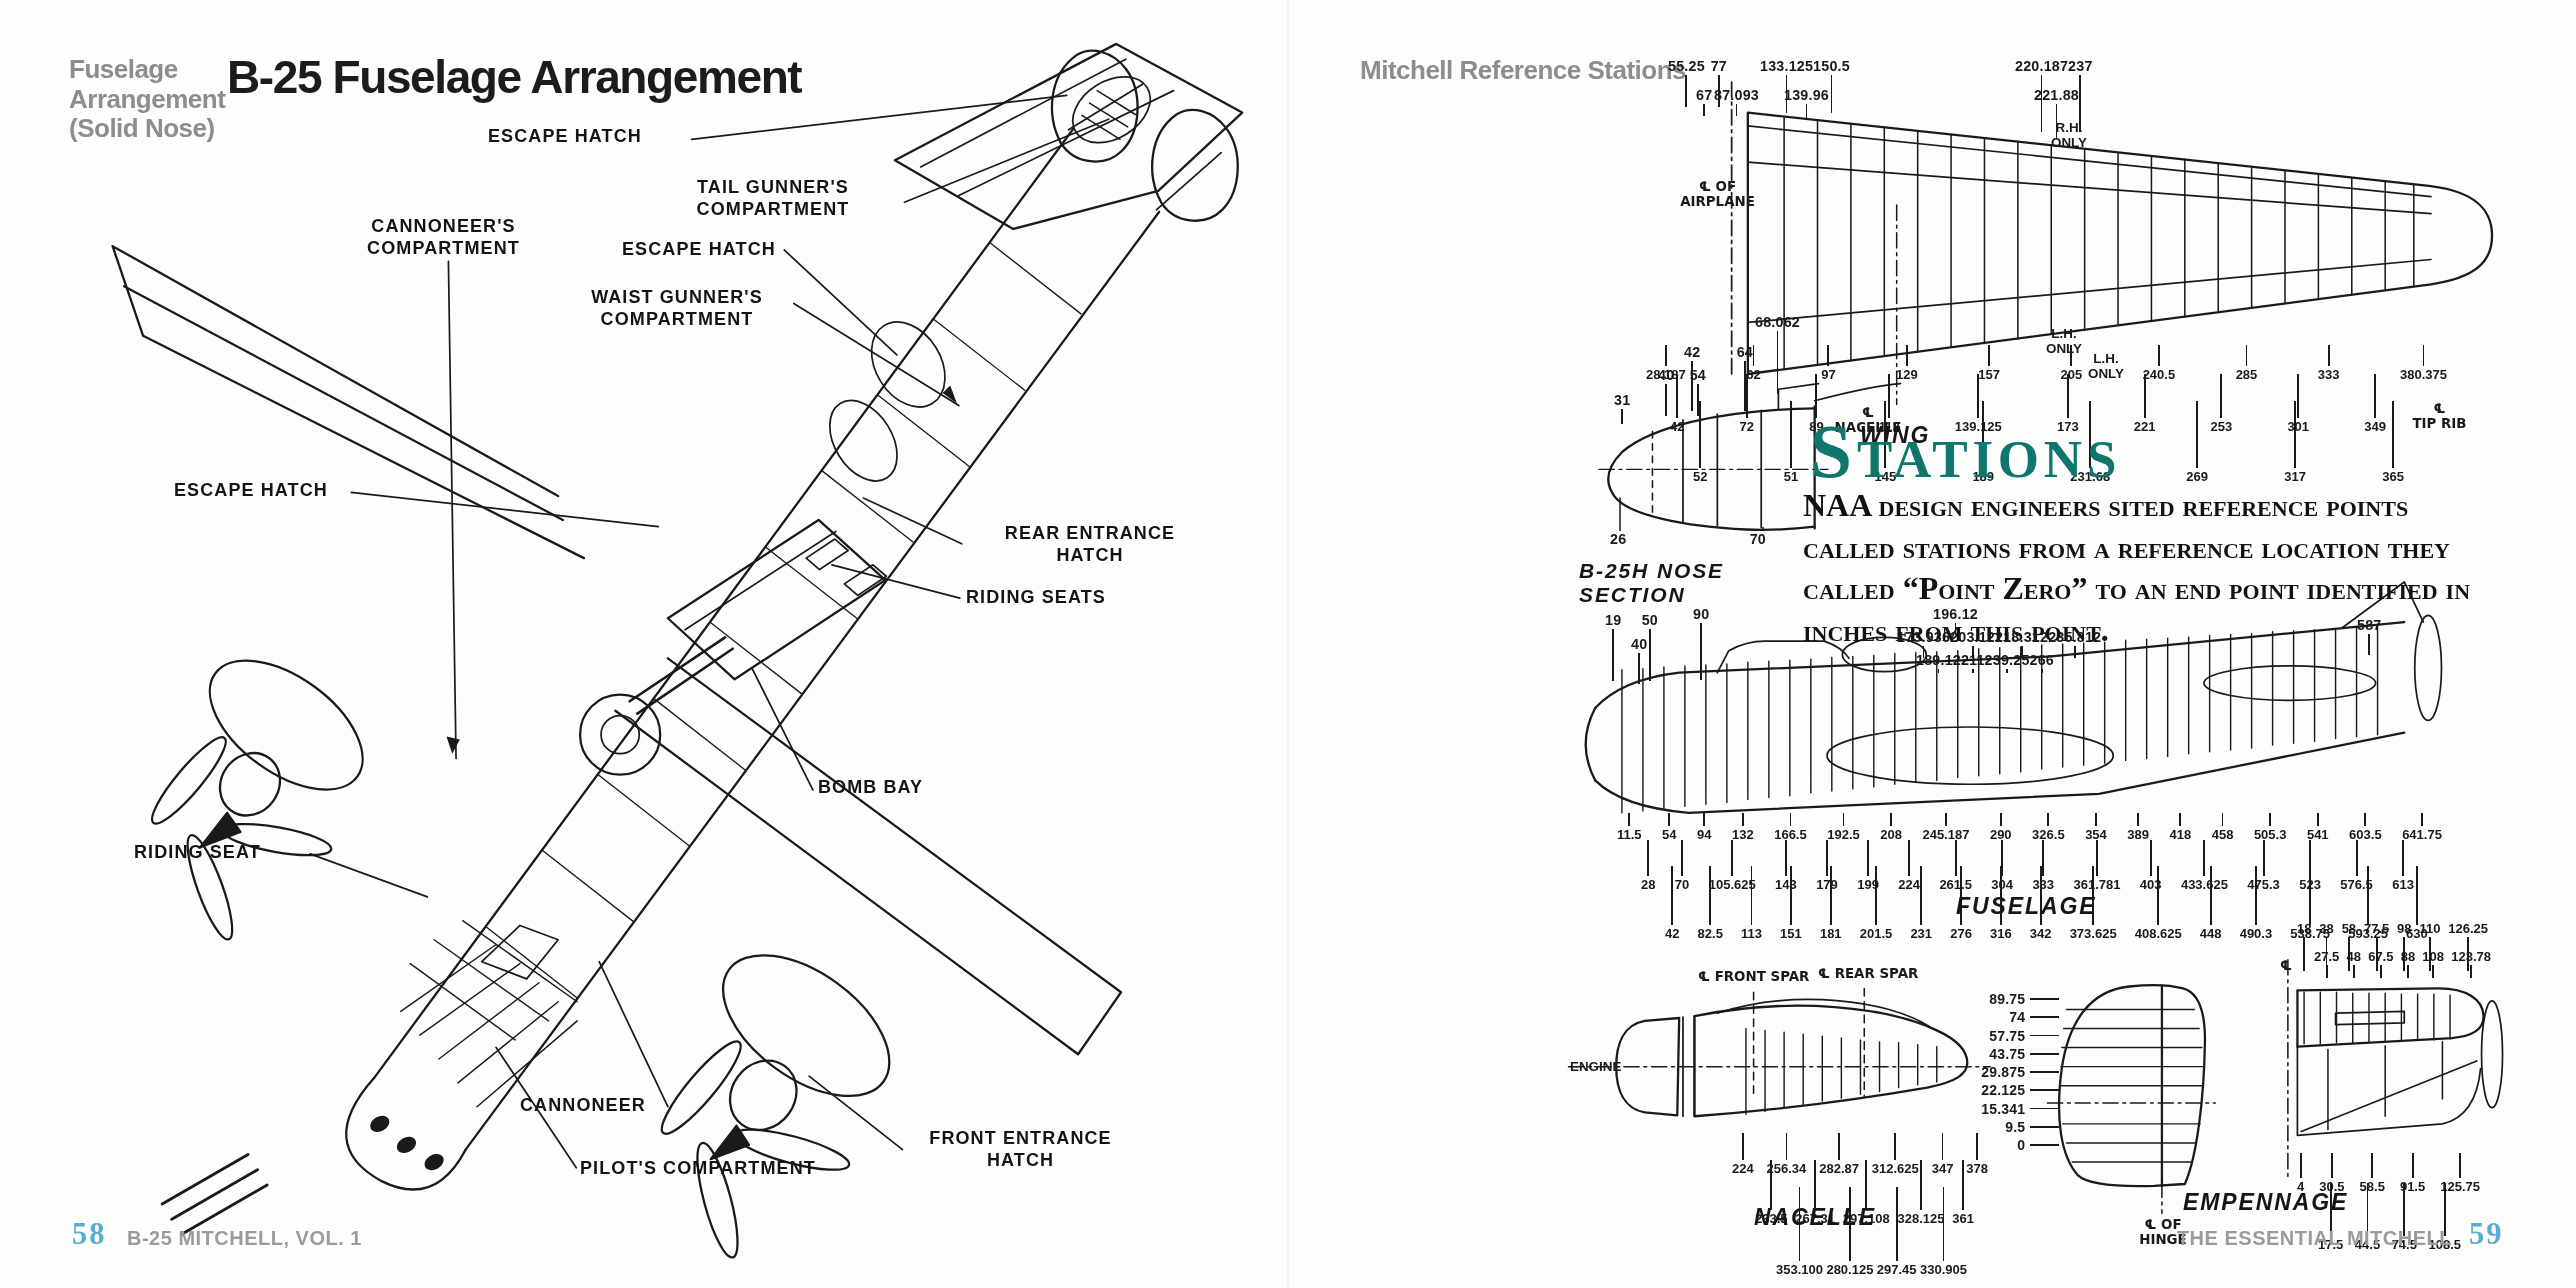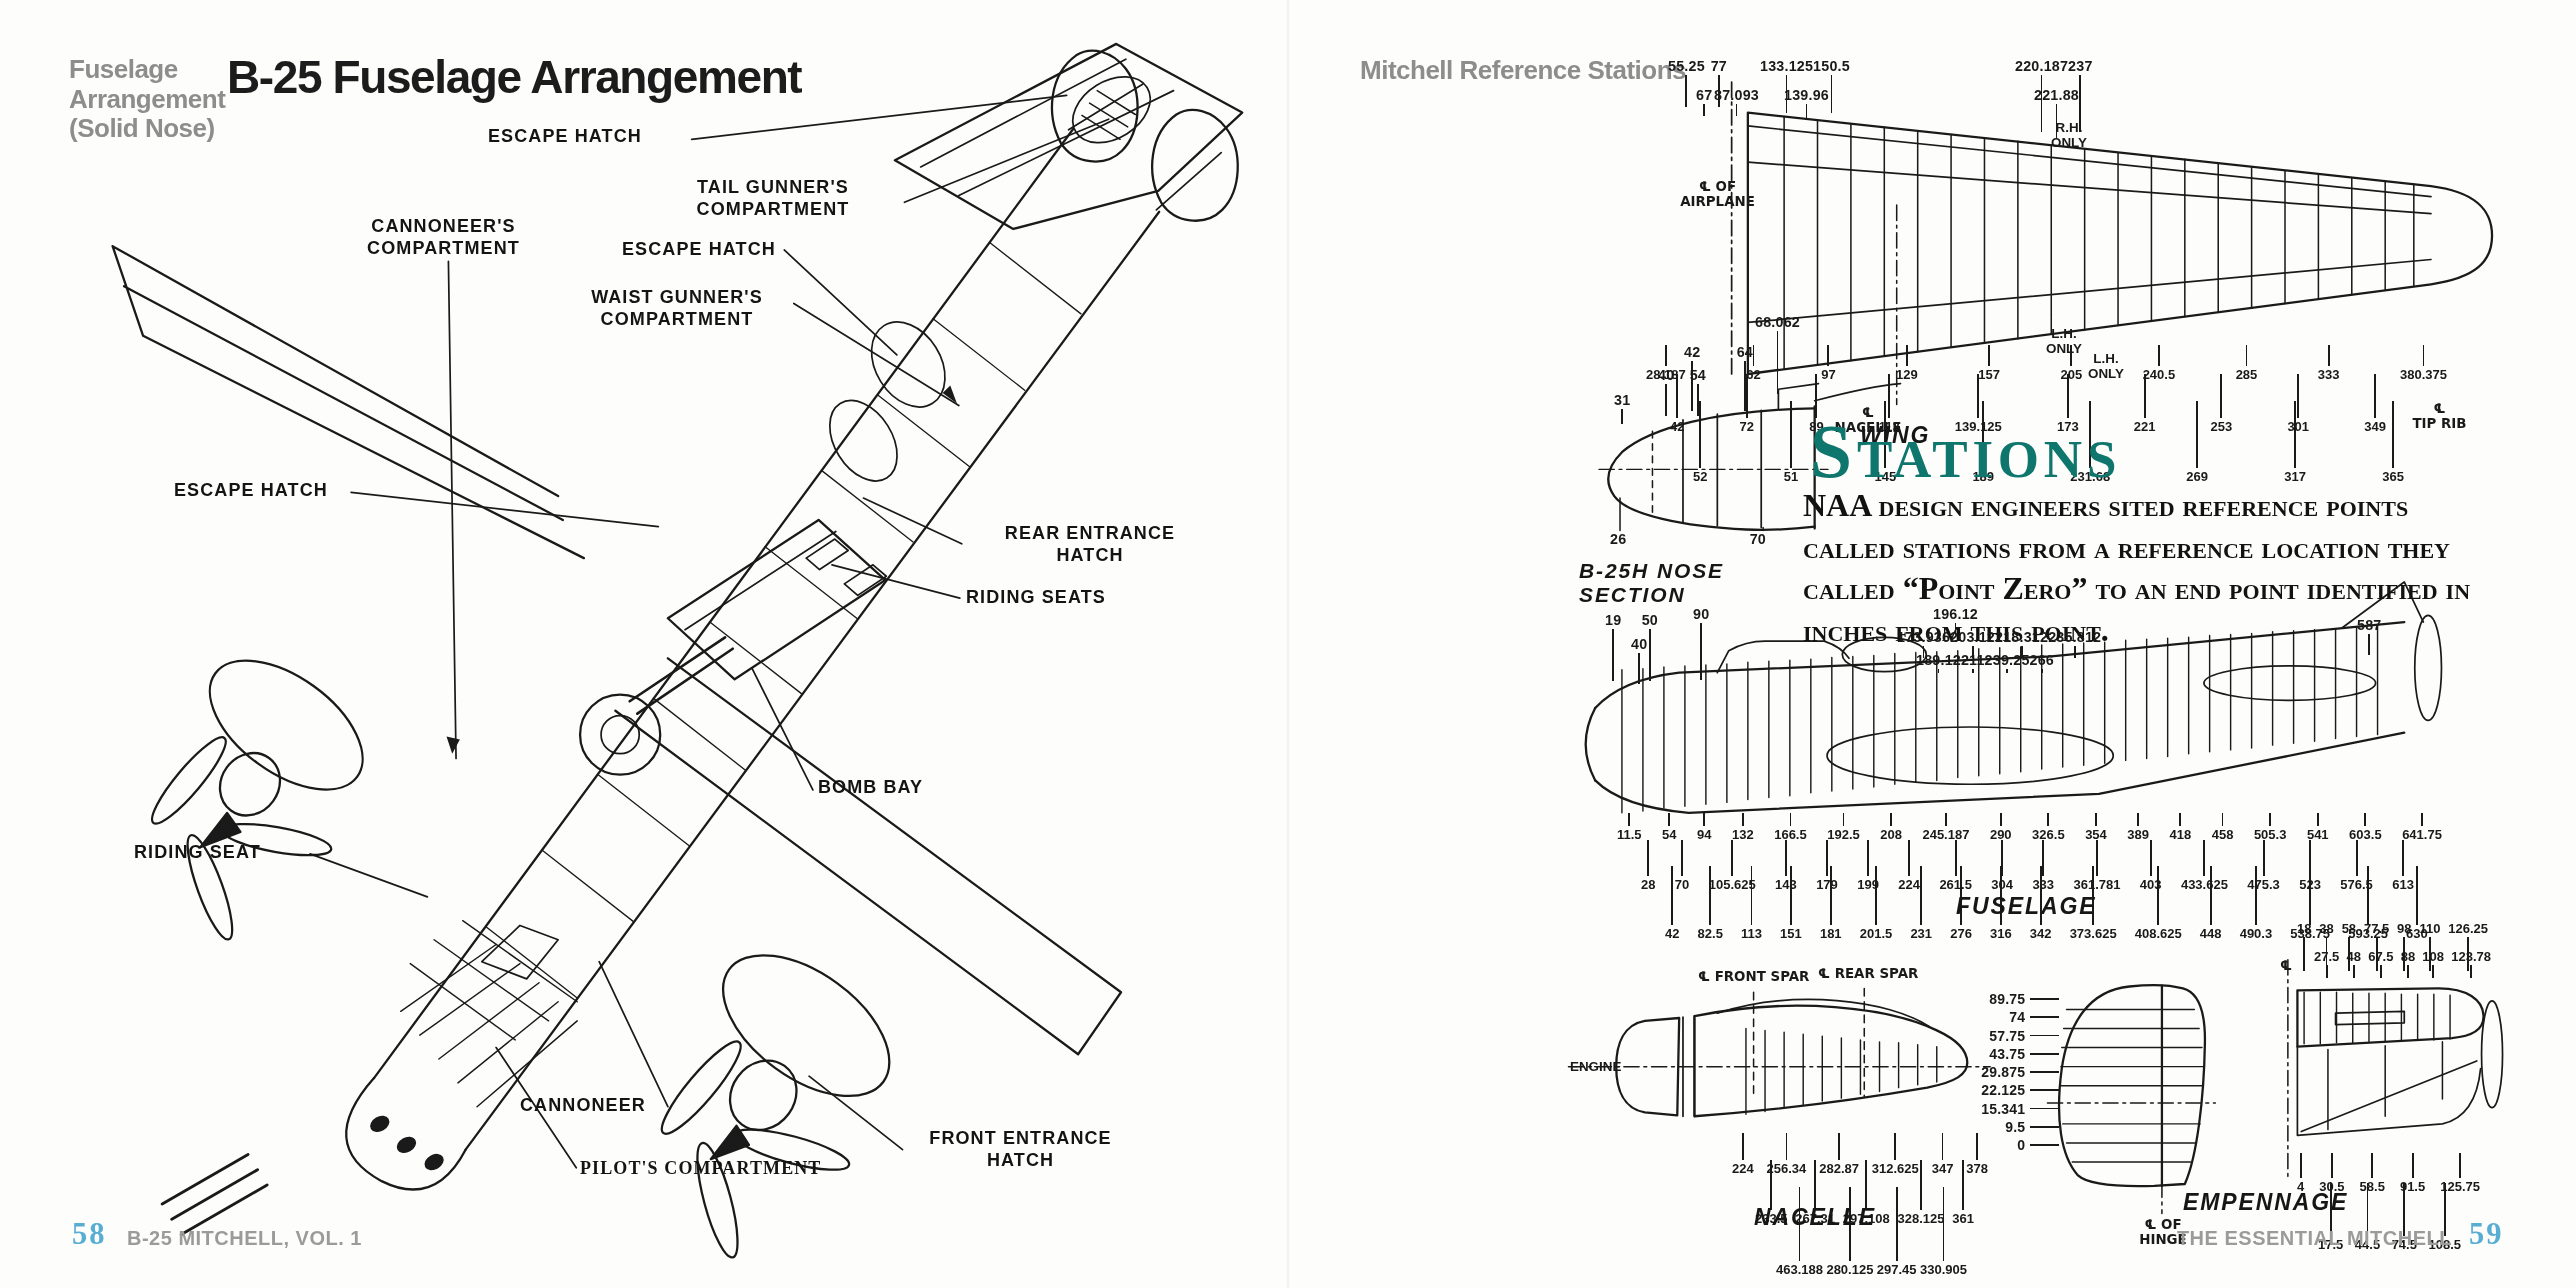--- a/index.html
+++ b/index.html
@@ -160,21 +160,21 @@
     <div class="abs callout left-align" style="left:622px;top:239px;">ESCAPE HATCH</div>
     <div class="abs callout" style="left:553px;top:287px;width:248px;">WAIST GUNNER'S
 COMPARTMENT</div>
     <div class="abs callout left-align" style="left:174px;top:480px;">ESCAPE HATCH</div>
     <div class="abs callout" style="left:966px;top:523px;width:248px;">REAR ENTRANCE
 HATCH</div>
     <div class="abs callout left-align" style="left:966px;top:587px;">RIDING SEATS</div>
     <div class="abs callout left-align" style="left:818px;top:777px;">BOMB BAY</div>
     <div class="abs callout left-align" style="left:134px;top:842px;">RIDING SEAT</div>
     <div class="abs callout left-align" style="left:520px;top:1095px;">CANNONEER</div>
-    <div class="abs callout left-align" style="left:580px;top:1158px;font-family:Liberation Serif, serif;">PILOT'S COMPARTMENT</div>
+    <div class="abs callout left-align" style="left:580px;top:1158px;">PILOT'S COMPARTMENT</div>
     <div class="abs callout" style="left:906px;top:1128px;width:229px;">FRONT ENTRANCE
 HATCH</div>
 
     <div class="abs footer-num" style="left:72px;top:1217px;">58</div>
     <div class="abs footer-text" style="left:127px;top:1227px;">B-25 MITCHELL, VOL. 1</div>
   </div>
 
   <div class="page" id="right-page">
 
     <svg class="layer" viewBox="1350 0 1350 1350" fill="none" stroke="#1a1a1a" stroke-width="2.4" stroke-linecap="round" stroke-linejoin="round">
@@ -438,21 +438,21 @@
         <span class="stn">378</span>
       </div>
     <div class="srow dense ticks-up" style="left:467px;top:1160px;width:219px;--tick:50px;">
         <span class="stn">233.5</span>
         <span class="stn">267.31</span>
         <span class="stn">297.108</span>
         <span class="stn">328.125</span>
         <span class="stn">361</span>
       </div>
     <div class="srow dense ticks-up" style="left:488px;top:1187px;width:191px;--tick:74px;">
-        <span class="stn">463.188</span>
+        <span class="stn">353.100</span>
         <span class="stn">280.125</span>
         <span class="stn">297.45</span>
         <span class="stn">330.905</span>
       </div>
     <div class="abs caption" style="left:466px;top:1204px;">NACELLE</div>
 
     <div class="fin-col left" style="left:685px;top:992px;height:160px;width:86px;">
         <span class="stn">89.75</span>
         <span class="stn">74</span>
         <span class="stn">57.75</span>

